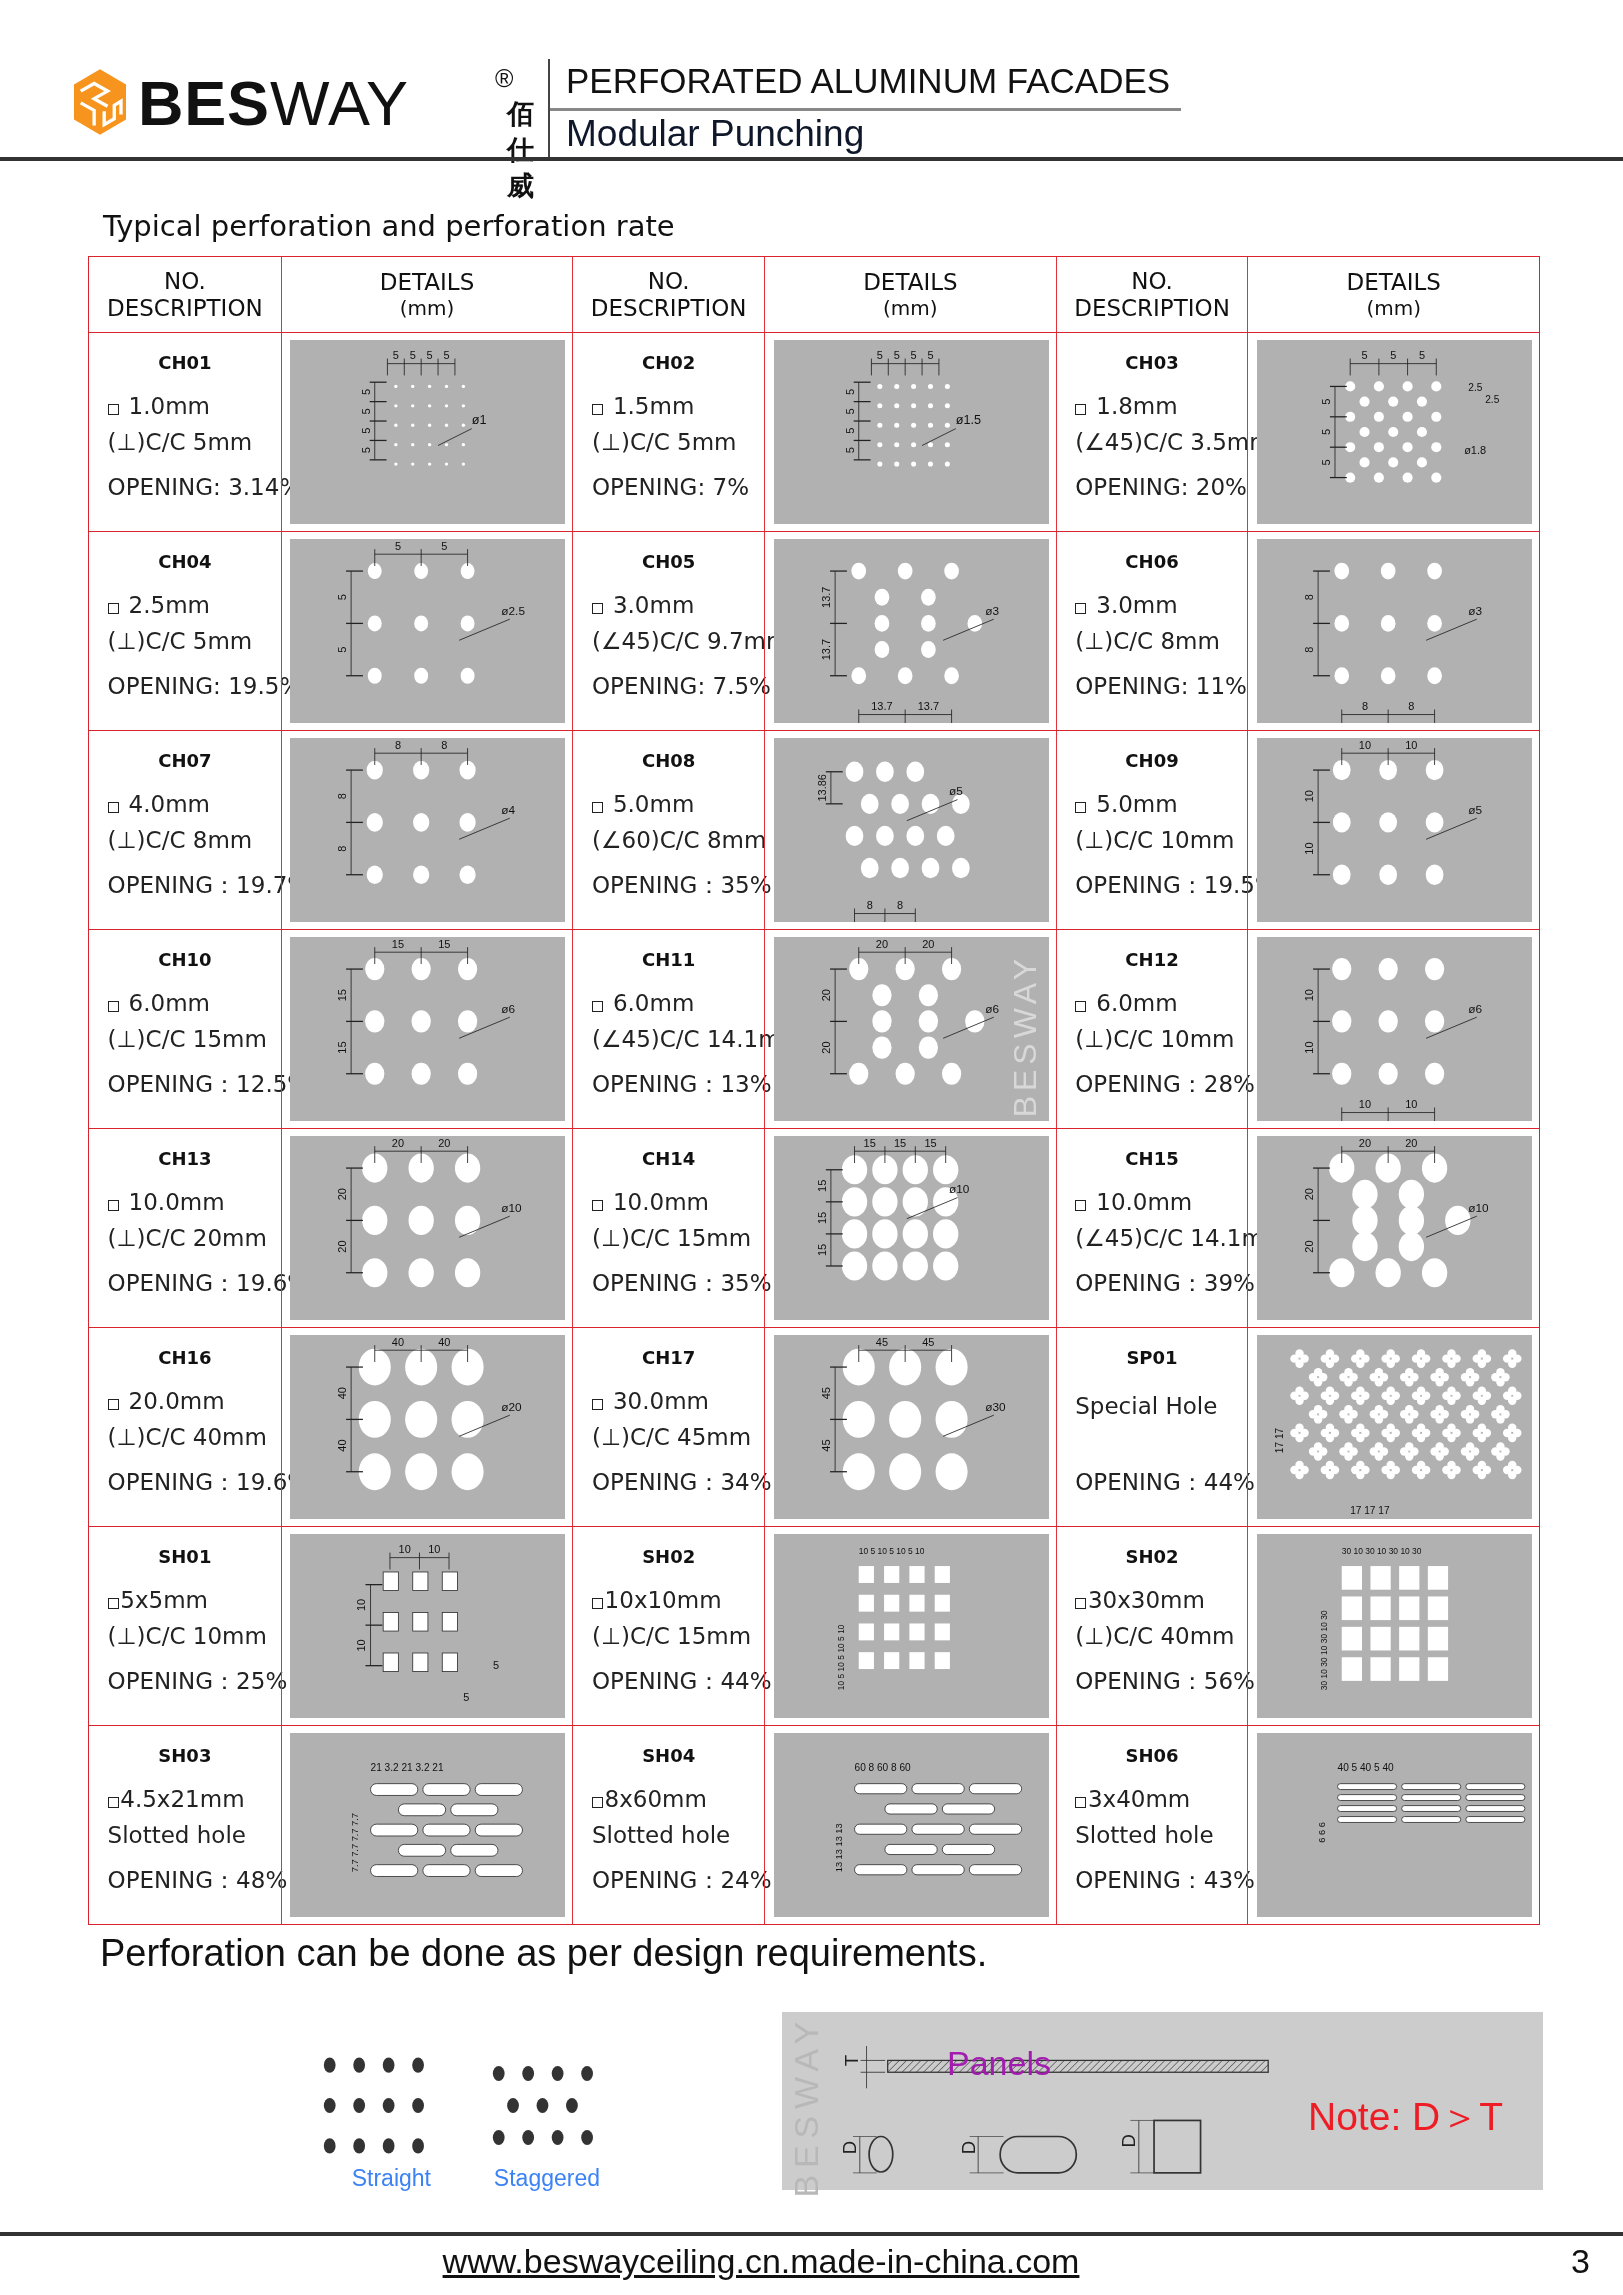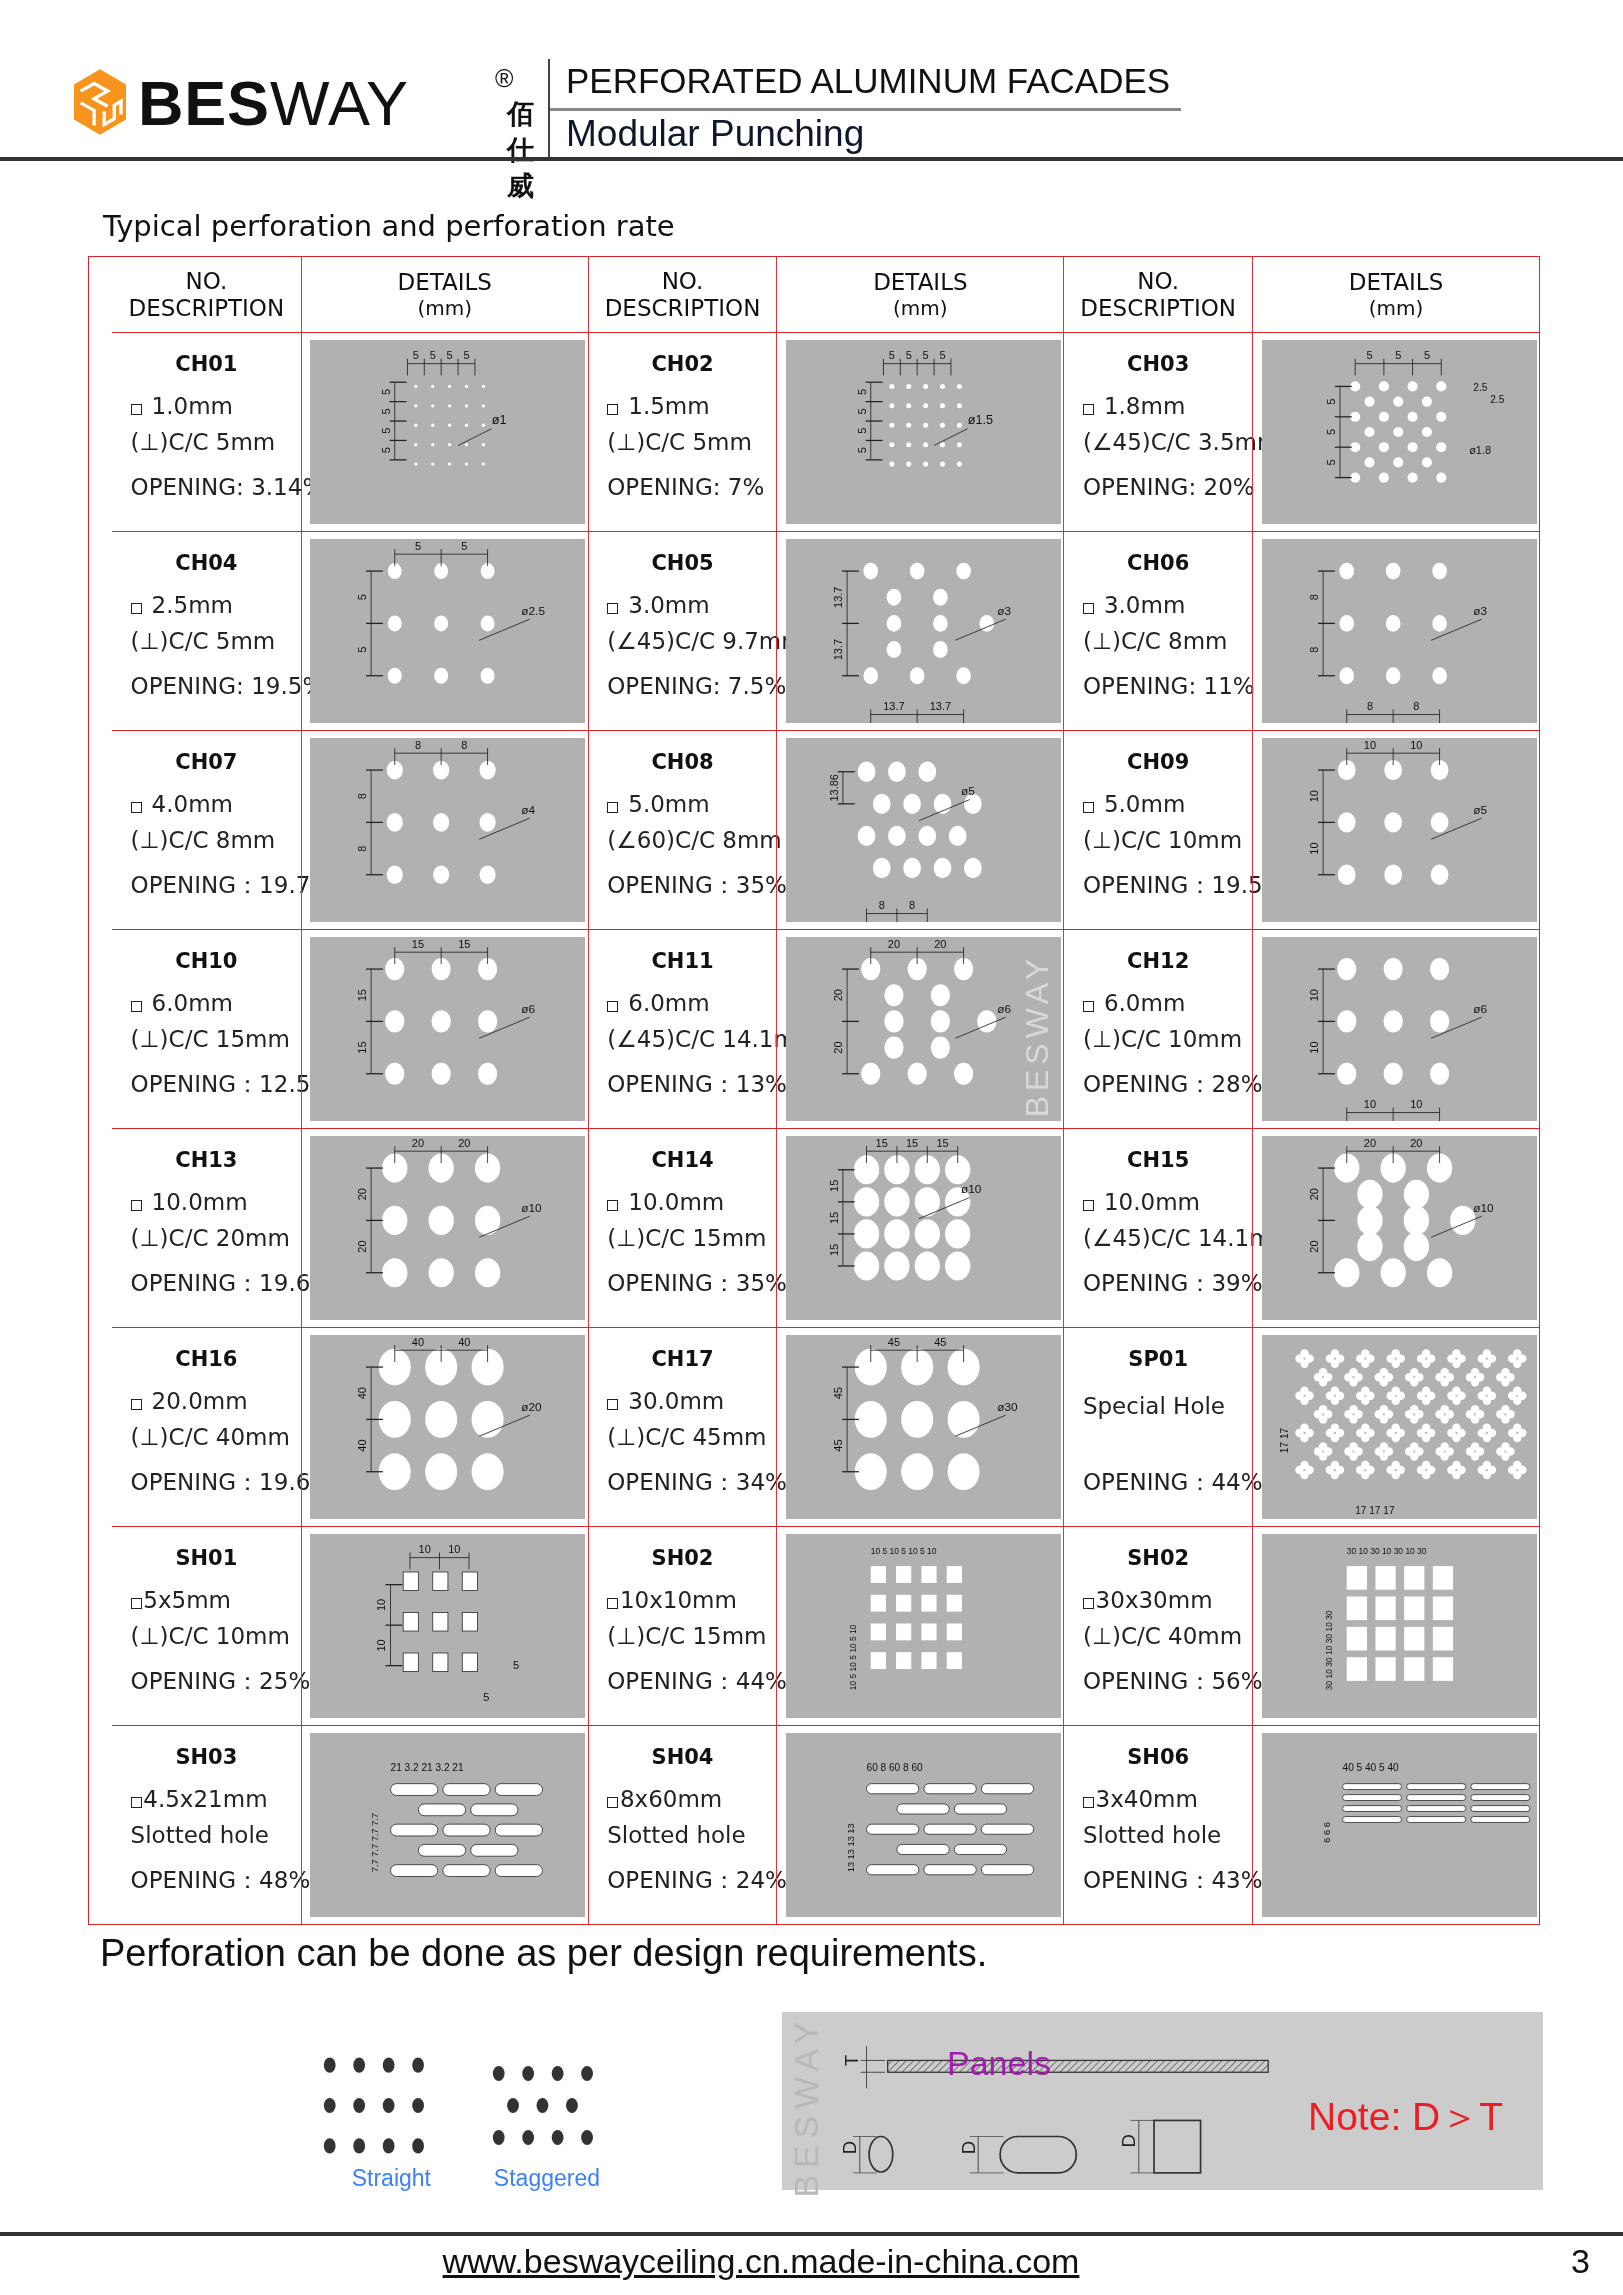--- a/index.html
+++ b/index.html
@@ -16,31 +16,31 @@
   .logo-cn { position: absolute; left: 433px; top: 27px; font-family: "DejaVu Sans", sans-serif; font-weight: 700; font-size: 27px; }
   .head-divider { position: absolute; left: 548px; top: 59px; width: 1.7px; height: 100px; background: #444; }
   .head-title { position: absolute; left: 566px; top: 61px; font-family: "Liberation Sans", sans-serif; font-size: 35px; line-height: 39px; color: #111; }
   .head-underline { position: absolute; left: 550px; top: 108px; width: 631px; height: 2.5px; background: #888; }
   .head-sub { position: absolute; left: 566px; top: 113px; font-family: "Liberation Sans", sans-serif; font-size: 37px; line-height: 42px; color: #0f172a; font-weight: 300; }
   .head-rule { position: absolute; left: 0; top: 157px; width: 1623px; height: 4.2px; background: #333; }
 
   .section-title { position: absolute; left: 103px; top: 209px; font-size: 29px; line-height: 34px; color: #111; }
 
   
-  .ptable { position: absolute; left: 88px; top: 256px; width: 1452px; border: 1.7px solid #d9232d; padding-left: 23px; }
+  .ptable { position: absolute; left: 88px; top: 256px; width: 1452px; border: 1.7px solid #d9232d; }
   .trow { display: flex; border-top: 1.7px solid #d9232d; height: 199px; }
   .trow.hdr { border-top: none; height: 75px; }
   .cell { position: relative; border-left: 0.8px solid #e0323b; }
   .cell.first { border-left: none; }
   .cell.c-no { width: 192px; }
   .cell.c-det { width: 292px; }
   .hdr .cell { display: flex; flex-direction: column; align-items: center; justify-content: center; font-size: 23px; line-height: 27px; color: #111; text-align: center; }
   .hdr .cell .mm { font-size: 20px; line-height: 24px; }
   .desc { position: absolute; left: 0; top: 0; width: 100%; height: 100%; }
-  .desc .code { position: absolute; left: 0; width: 100%; top: 18.6px; text-align: center; font-size: 21px; font-weight: 700; font-family: "DejaVu Sans", sans-serif; }
+  .desc .code { position: absolute; left: 0; width: 100%; top: 18.6px; text-align: center; font-size: 18px; font-weight: 700; font-family: "DejaVu Sans", sans-serif; }
   .desc .line { position: absolute; left: 18.6px; font-size: 23px; line-height: 25px; white-space: nowrap; color: #222; }
   .desc .l1 { top: 61px; }
   .desc .l2 { top: 97px; }
   .desc .l3 { top: 142px; }
   .desc .sq { display: inline-block; width: 11px; height: 11px; border: 1.7px solid #222; margin-right: 10px; vertical-align: -0.8px; }
   .desc .sq.tight { margin-right: 1.7px; }
   .dimg { position: absolute; left: 8.5px; top: 6.8px; width: 275px; height: 184px; background: #b1b1b1; overflow: hidden; }
   .dimg svg { position: absolute; left: 0; top: 0; width: 100%; height: 100%; }
   .wm { position: absolute; right: 5px; top: 17px; writing-mode: vertical-rl; transform: rotate(180deg); font-family: "Liberation Sans", sans-serif; font-size: 32px; letter-spacing: 5px; color: #d8d8d8; }
 

